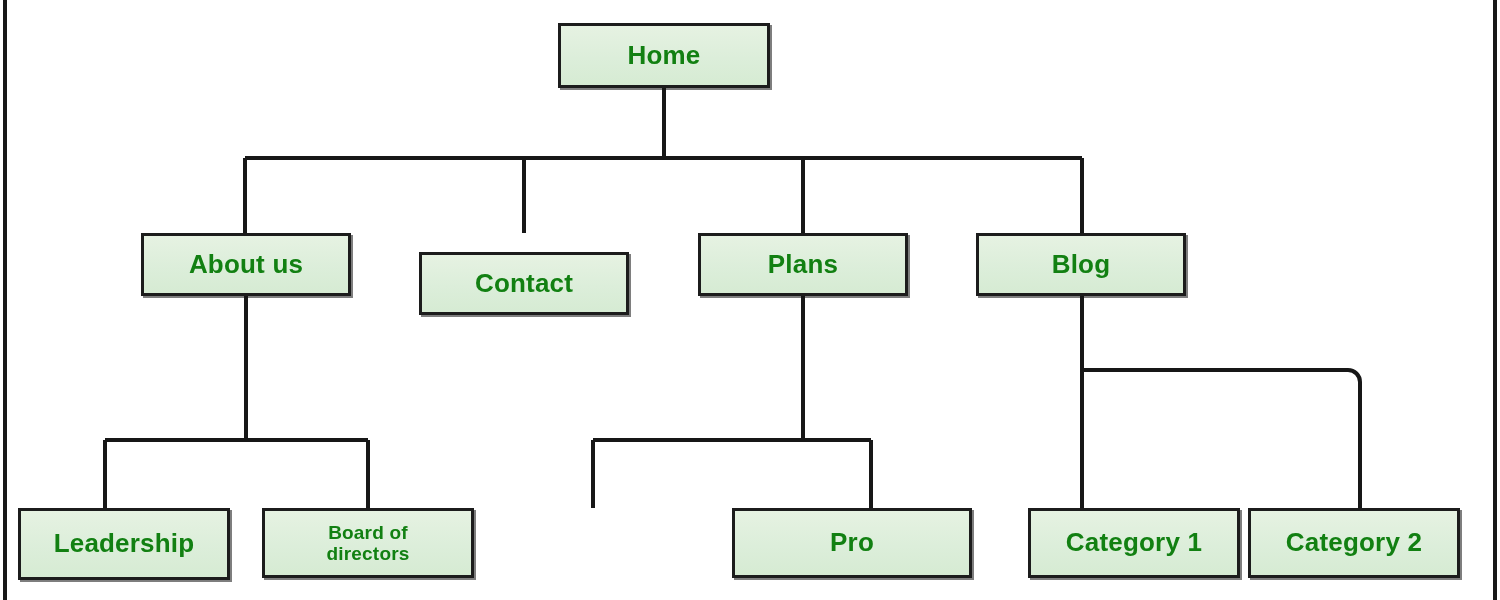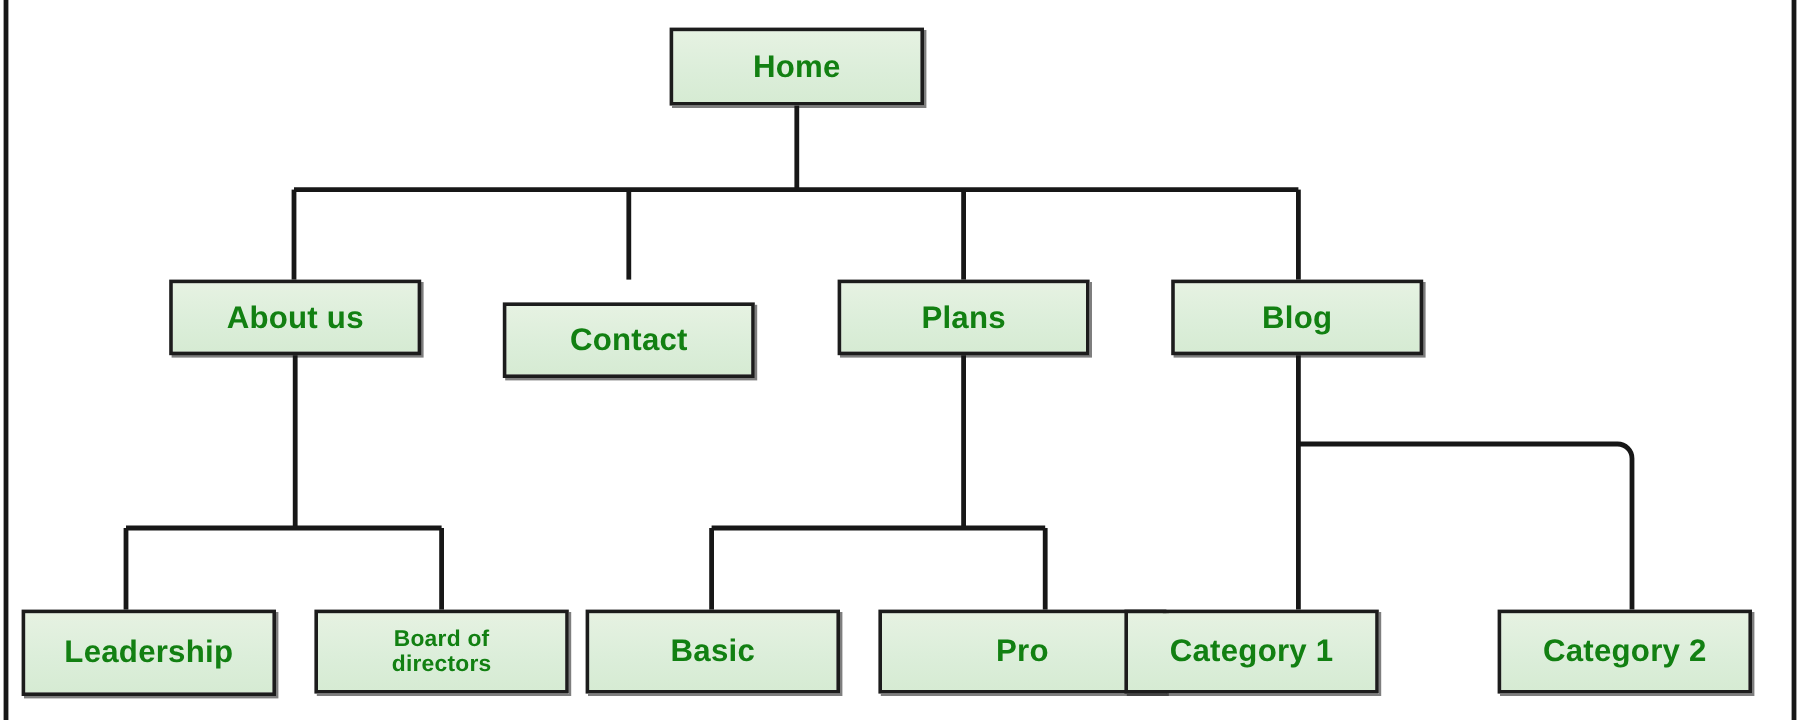--- a/index.html
+++ b/index.html
@@ -111,26 +111,23 @@
     <span class="node-label">Blog</span>
   </div>
 
   <div class="node" style="left:18px; top:508px; width:212px; height:72px;">
     <span class="node-label">Leadership</span>
   </div>
   <div class="node two-line" style="left:262px; top:508px; width:212px; height:70px;">
     <span class="node-label">Board of
 directors</span>
   </div>
-  <div class="node" style="left:488px; top:508px; width:212px; height:70px;">
-    <span class="node-label">Basic</span>
-  </div>
   <div class="node" style="left:732px; top:508px; width:240px; height:70px;">
     <span class="node-label">Pro</span>
   </div>
-  <div class="node" style="left:937px; top:508px; width:212px; height:70px;">
+  <div class="node" style="left:1028px; top:508px; width:212px; height:70px;">
     <span class="node-label">Category 1</span>
   </div>
   <div class="node" style="left:1248px; top:508px; width:212px; height:70px;">
     <span class="node-label">Category 2</span>
   </div>
 
 </div>
 
 </body></html>

